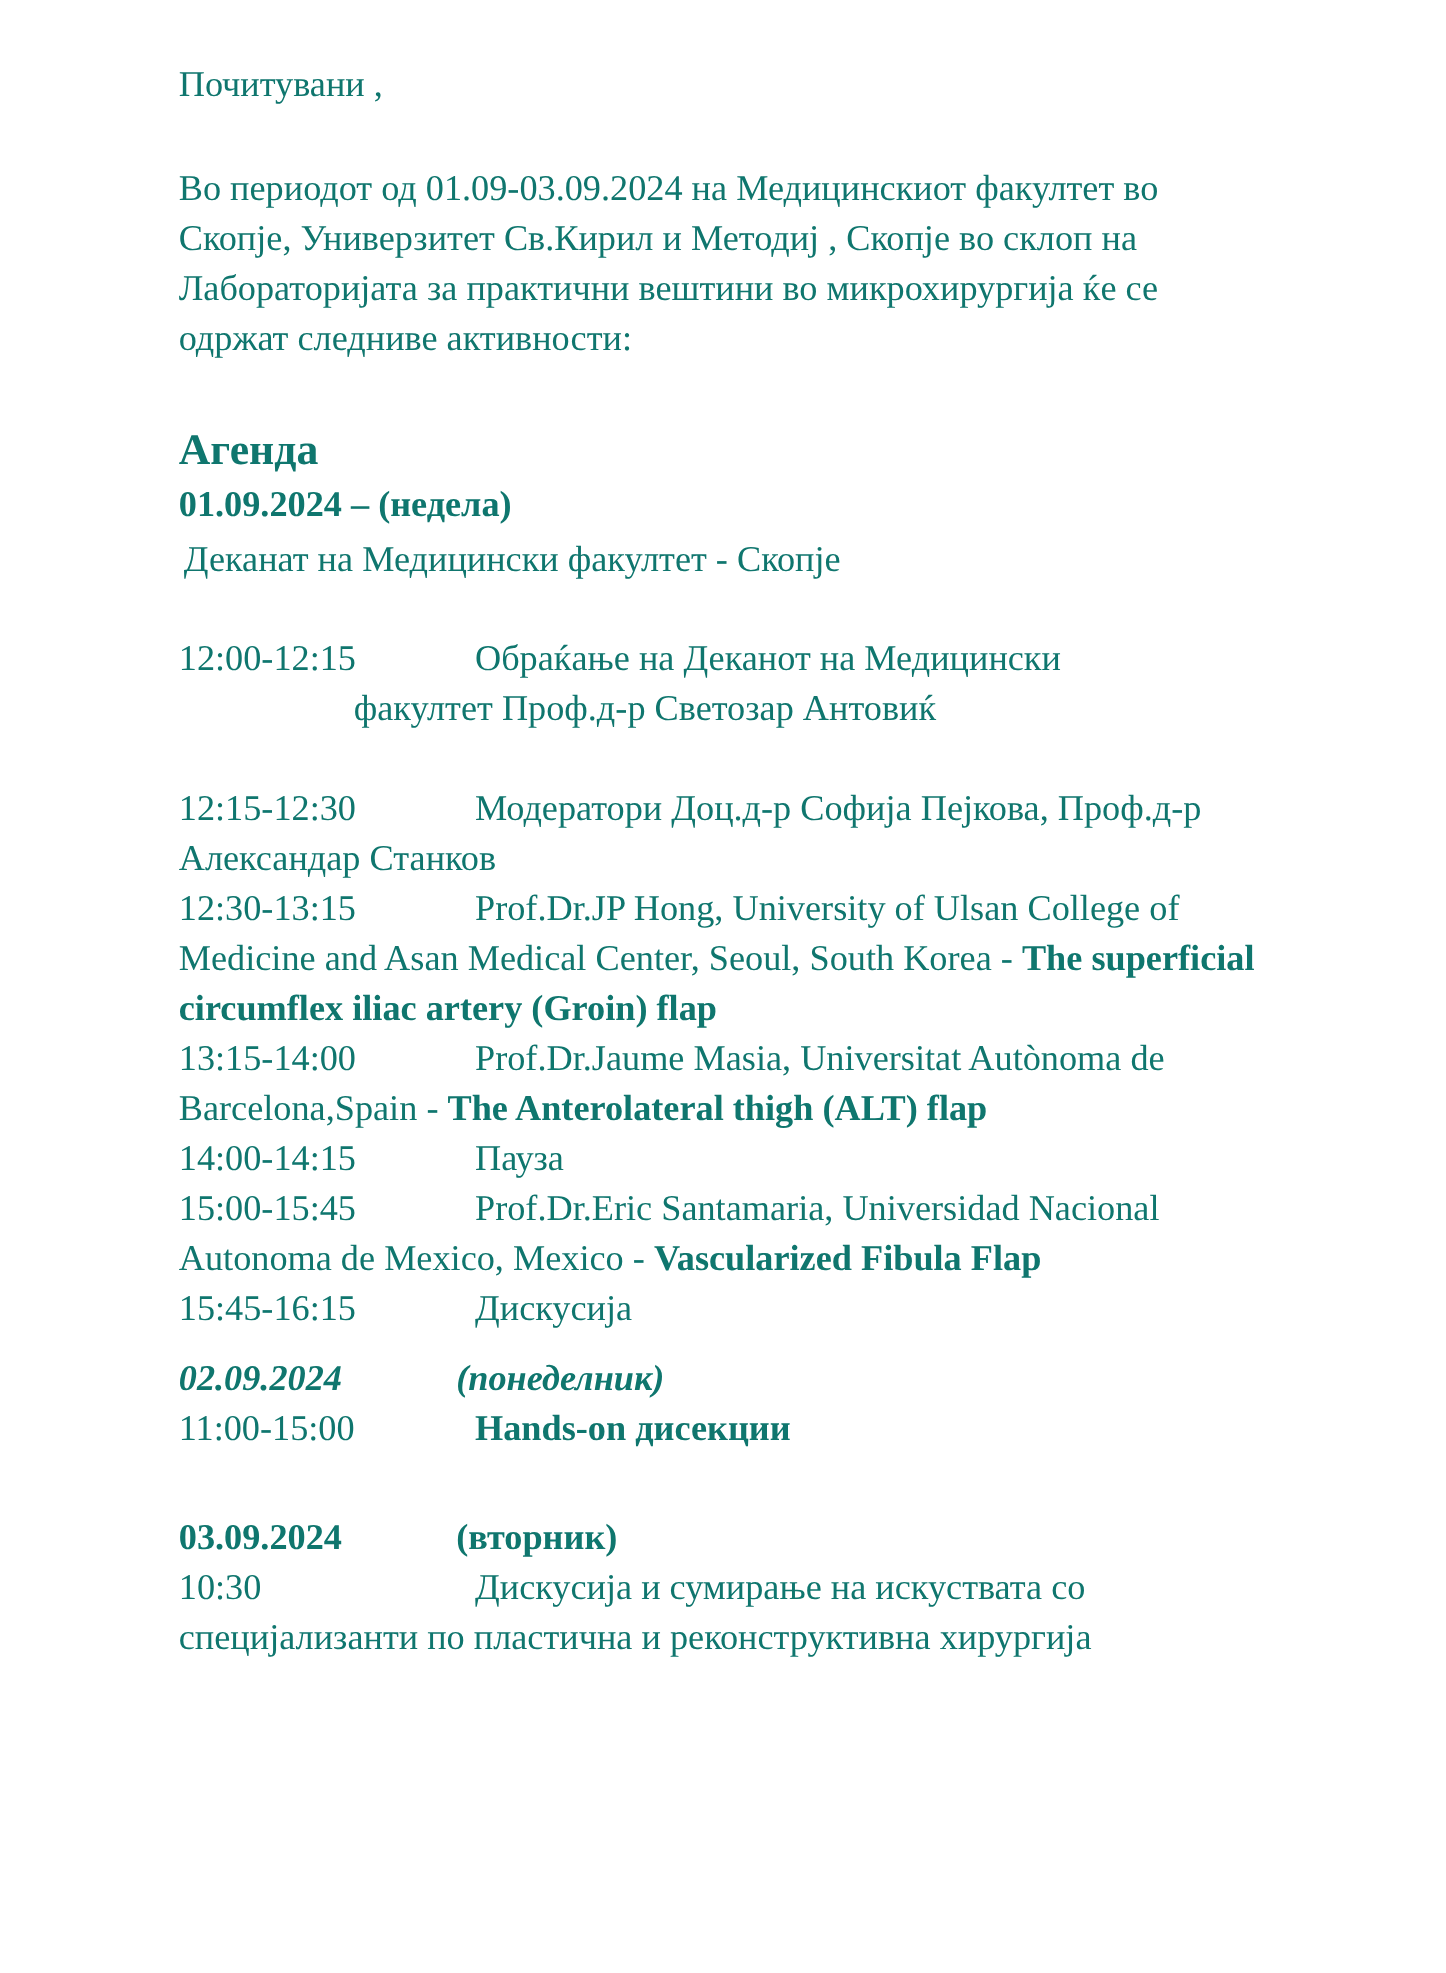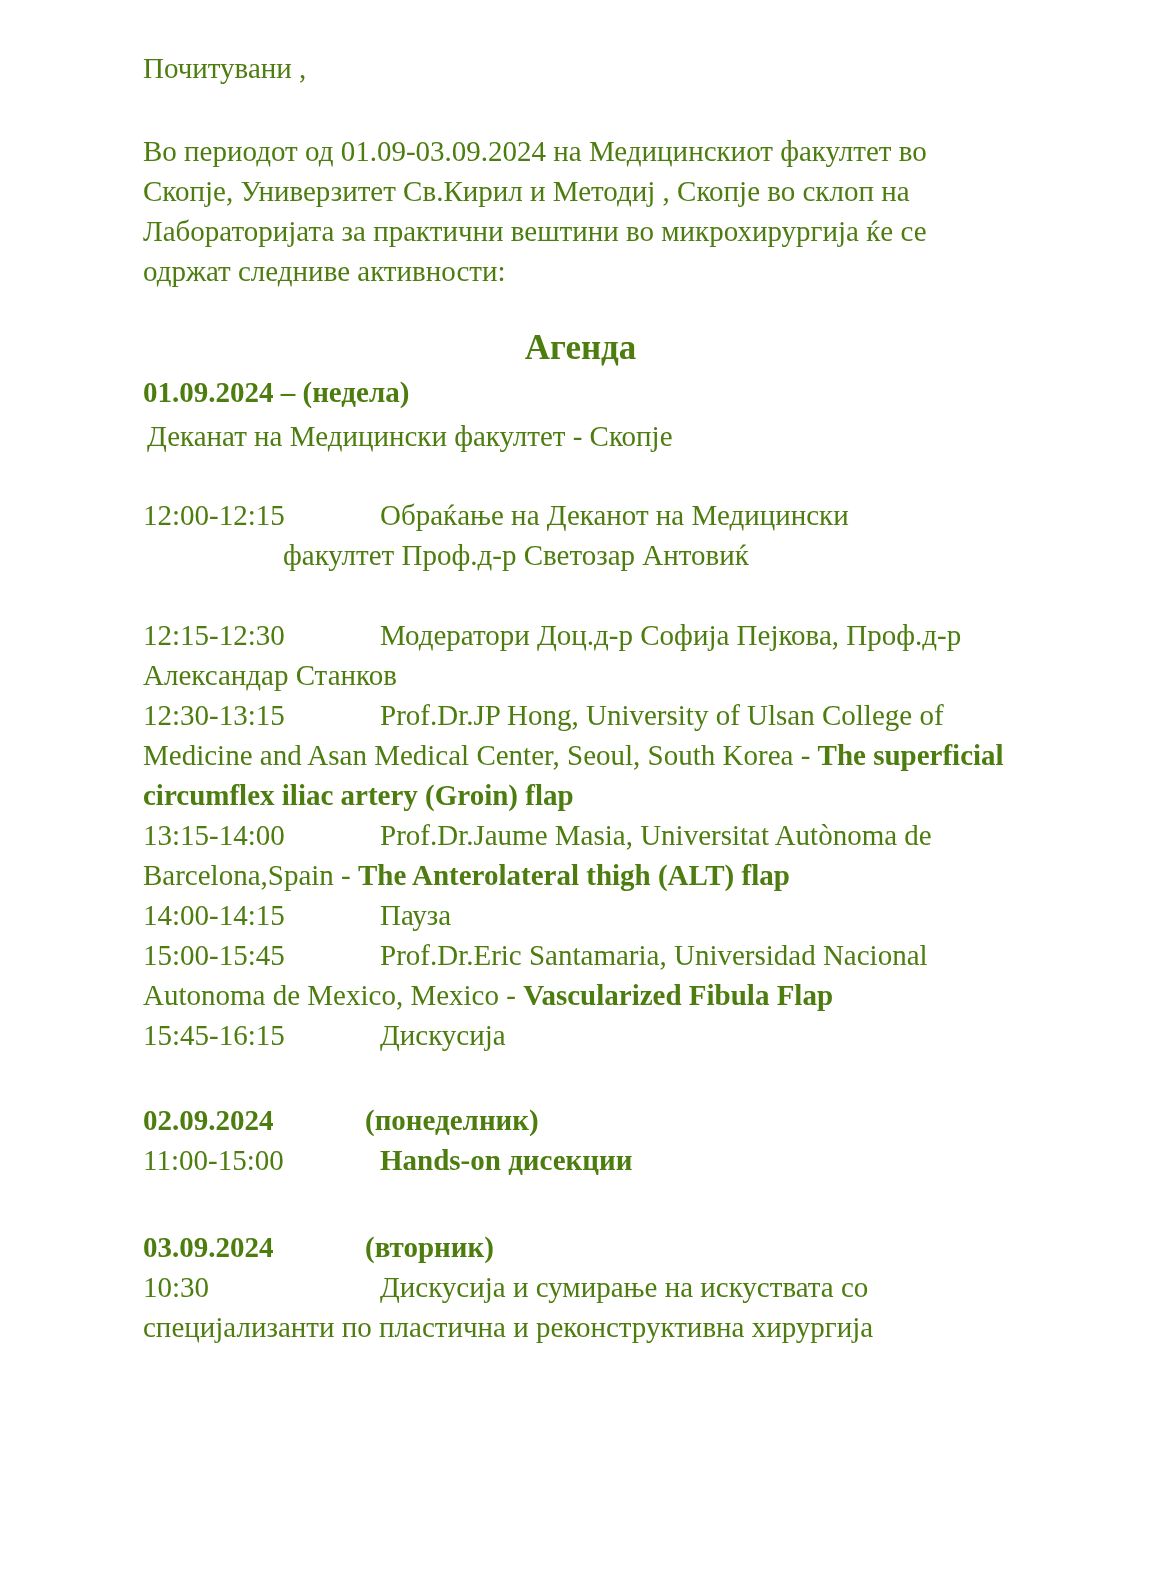--- a/index.html
+++ b/index.html
@@ -2,39 +2,39 @@
 <html><head>
 <meta charset="utf-8">
 <style>
   * { margin: 0; padding: 0; box-sizing: border-box; }
   html, body { background: #ffffff; }
   .page {
     position: relative;
     width: 1157px;
     height: 1578px;
     background: #ffffff;
-    color: #4d7c0f;
+    color: #0f766e;
     overflow: hidden;
     padding: 48px 139px 0 143px;
     font-family: "Liberation Serif", "DejaVu Serif", serif;
     font-size: 29px;
     line-height: 40px;
   }
   .greeting { margin: 0; }
   .intro { margin-top: 43px; }
   .agenda-title {
-    margin-top: 33px;
-    text-align: center;
+    margin-top: 45px;
+    text-align: left;
     font-weight: bold;
     font-size: 35px;
     line-height: 48px;
   }
   .day { margin: 0; }
   .day-header { font-weight: bold; }
-  .day:nth-child(2) .day-header { margin-top: 45px; }
+  .day:nth-child(2) .day-header { margin-top: 16px; font-style: italic; }
   .day:nth-child(3) .day-header { margin-top: 47px; }
   .datecol { display: inline-block; width: 222px; }
   .venue { margin: 4px; }
   .venue-spacer { height: 35px; }
   .agenda-item { margin: 0; }
   .agenda-item.space-after { margin-bottom: 40px; }
   .time { display: inline-block; width: 237px; }
   .seg-bold { font-weight: bold; }
   .seg-gap { display: inline-block; width: 90px; }
   .continuation { padding-left: 140px; }

